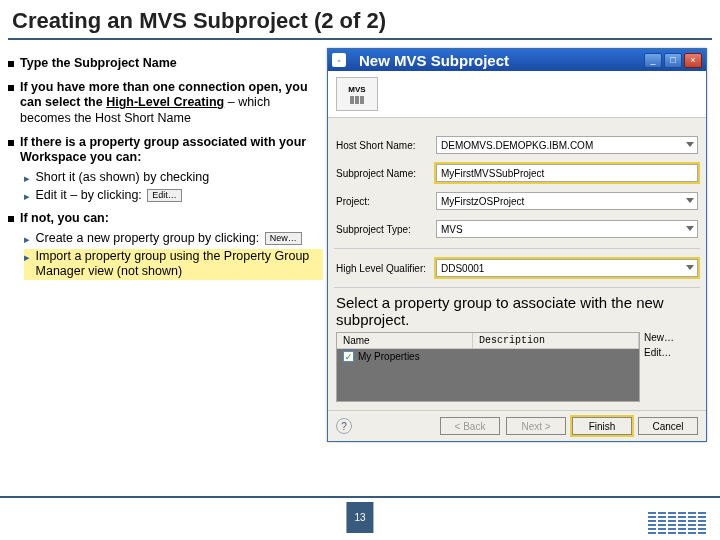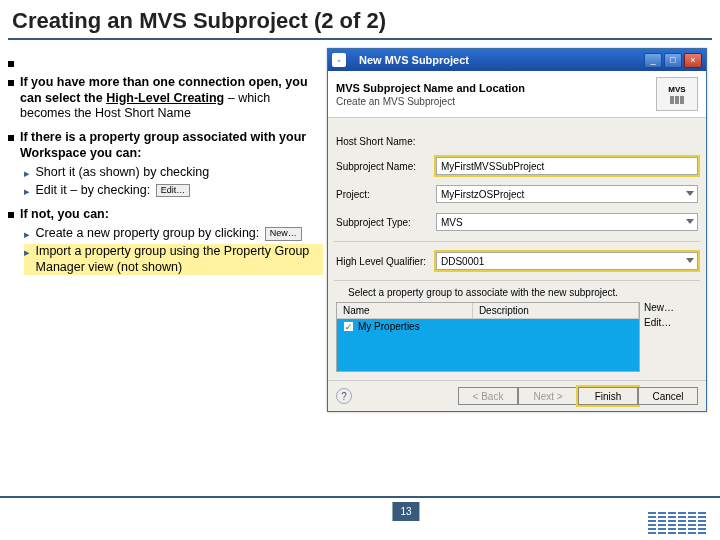--- a/index.html
+++ b/index.html
@@ -47,21 +47,21 @@
   .dlg-titlebar {
     height:22px;
     background: linear-gradient(to bottom,#2a6fd4,#1a4aa0);
     color:#fff; display:flex; align-items:center; padding:0 4px;
   }
   .dlg-titlebar .winicon {
     width:14px; height:14px; background:#fff; border-radius:2px;
     display:inline-flex; align-items:center; justify-content:center;
     color:#1a4aa0; font-size:10px; font-weight:bold; margin-right:4px;
   }
-  .dlg-titlebar .ttl { font-size:11px; font-weight:bold; flex:1;padding-left:9px; }
+  .dlg-titlebar .ttl { font-size:15px; font-weight:bold; flex:1;padding-left:9px; }
   .dlg-titlebar .winbtn {
     width:18px; height:15px; margin-left:2px;
     background:linear-gradient(to bottom,#6fa6e8,#3a6ec0);
     border:1px solid #1a4aa0; border-radius:2px;
     color:#fff; font-size:9px; display:flex; align-items:center; justify-content:center;
   }
   .dlg-titlebar .winbtn.close { background:linear-gradient(to bottom,#e87b6a,#c0442f); border-color:#7a1c0c;}
   .dlg-header {
     background:#fff; padding:6px 8px; display:flex; align-items:center;
     border-bottom:1px solid #ccc;
@@ -84,23 +84,23 @@
     display:flex; align-items:center; padding:0 4px; font-size:10px;
     position:relative;
   }
   .frow .field.dd::after {
     content:""; position:absolute; right:3px; top:5px;
     border-left:4px solid transparent; border-right:4px solid transparent;
     border-top:5px solid #6a6a6a;
   }
   .frow .field.hl-field { outline:2px solid #e9cf40; }
   .dlg-sep { height:1px; background:#ccc; margin:6px -2px; }
-  .pg-label { font-size:10px; margin:4px 12px; }
+  .pg-label { font-size:15px; margin:4px 0; }
   .pg-table {
-    background:#0ea5e9; border:1px solid #a9a9a9; height:70px; position:relative;
+    background:#737373; border:1px solid #a9a9a9; height:70px; position:relative;
   }
   .pg-table .hdr { display:flex; background:#efeee8; border-bottom:1px solid #ccc; }
   .pg-table .hdr div { padding:2px 6px; font-size:10px; border-right:1px solid #ccc; }
   .pg-table .row { display:flex; padding:2px 6px; font-size:10px; align-items:center; }
   .pg-table .row .cb {
     width:11px; height:11px; border:1px solid #5a8bc0; background:#fff;
     display:inline-flex; align-items:center; justify-content:center;
     color:#2a7a2a; font-size:9px; margin-right:4px;
   }
   .pg-side .sbtn, .dlg-foot .sbtn {
@@ -112,72 +112,73 @@
   .pg-wrap .btn-col{ width:54px; display:flex; flex-direction:column; gap:4px;}
   .dlg-foot {
     background:#efeee8; border-top:1px solid #ccc; padding:6px 8px;
     display:flex; align-items:center;
   }
   .dlg-foot .help {
     width:16px; height:16px; border:1px solid #9ab; border-radius:50%;
     color:#557; font-size:10px; display:flex; align-items:center; justify-content:center;
   }
   .dlg-foot .spacer { flex:1; }
-  .dlg-foot .sbtn { width:60px; }
+  .dlg-foot .sbtn { width:60px; margin-left:6px; }
   .dlg-foot .sbtn.disabled { color:#999; }
   .dlg-foot .sbtn.hl-btn { outline:2px solid #e9cf40; }
 
   .slide-footer {
     position:absolute; left:0; right:0; bottom:0; height:44px;
     border-top:2px solid #385a7c;
   }
   .slide-footer .pgnum {
     position:absolute; left:50%; top:4px; transform:translateX(-50%);
-    background:#385a7c; color:#fff; font-size:10px; padding:4px 8px;margin-left:46px;
+    background:#385a7c; color:#fff; font-size:10px; padding:10px 8px;
   }
   .ibm-logo {
     position:absolute; right:14px; bottom:6px; display:flex; gap:2px; align-items:flex-end;
   }
   .ibm-logo .bar { width:8px; height:22px; background:repeating-linear-gradient(to bottom,#4878b8 0 2px,#fff 2px 4px); }
   .ibm-logo .bar:nth-child(2){ height:22px;}
 </style>
 </head>
 <body>
 
 <div class="slide">
   <div class="title">Creating an MVS Subproject (2 of 2)</div>
   <hr class="title-rule">
 
   <div class="content-row">
 
     <div class="left-col">
 
       <div class="bullet">
         <span class="sq"></span>
+        <span class="bt">Type the Subproject Name</span>
       </div>
 
       <div class="bullet">
         <span class="sq"></span>
         <span class="bt">
           <span>If you have more than one connection open, you can select the </span><span style="text-decoration:underline;">High-Level Creating</span><span class="nb"> – which becomes the Host Short Name</span>
         </span>
       </div>
 
       <div class="bullet">
         <span class="sq"></span>
         <span class="bt">If there is a property group associated with your Workspace you can:</span>
       </div>
       <div class="sub">
         <span class="caret">▸</span>
         <span>Short it (as shown) by checking</span>
       </div>
       <div class="sub">
         <span class="caret">▸</span>
         <span>
-          <span>Edit it – by checking:</span>
+          <span>Edit it – by clicking:</span>
           <span class="inline-btn">Edit…</span>
         </span>
       </div>
 
       <div class="bullet">
         <span class="sq"></span>
         <span class="bt">If not, you can:</span>
       </div>
       <div class="sub">
         <span class="caret">▸</span>
@@ -196,36 +197,35 @@
     <div class="dlg-wrap">
       <div class="dlg">
         <div class="dlg-titlebar">
           <span class="winicon">◦</span>
           <span class="ttl">New MVS Subproject</span>
           <span class="winbtn">_</span>
           <span class="winbtn">□</span>
           <span class="winbtn close">×</span>
         </div>
         <div class="dlg-header">
-          <div class="htxt">
-            <h3>MVS Subproject Name and Location</h3>
-            <div class="sub">Create an MVS Subproject</div>
-          </div>
           <div class="mvs-badge">
             <span>MVS</span>
             <span class="bars">
                 <span></span>
                 <span></span>
                 <span></span>
               </span>
           </div>
         </div>
         <div class="dlg-body">
           <div class="frow">
             <label>Host Short Name:</label>
+            <div class="field dd">
+                <span>DEMOMVS.DEMOPKG.IBM.COM</span>
+              </div>
           </div>
           <div class="frow">
             <label>Subproject Name:</label>
             <div class="field hl-field">
                 <span>MyFirstMVSSubProject</span>
               </div>
           </div>
           <div class="frow">
             <label>Project:</label>
             <div class="field dd">
@@ -245,21 +245,21 @@
                 <span>DDS0001</span>
               </div>
           </div>
           <div class="dlg-sep"></div>
           <div class="pg-label">Select a property group to associate with the new subproject.</div>
           <div class="pg-wrap">
             <div class="tbl-col">
               <div class="pg-table">
                 <div class="hdr">
                   <div style="width:45%;">Name</div>
-                  <div style="flex:1;">Description</div>
+                  <div style="flex:1;font-family:Liberation Mono, monospace;">Description</div>
                 </div>
                 <div class="row">
                   <span class="cb">✓</span>
                   <span>My Properties</span>
                 </div>
               </div>
             </div>
             <div class="btn-col">
               <div class="sbtn">New…</div>
               <div class="sbtn">Edit…</div>

